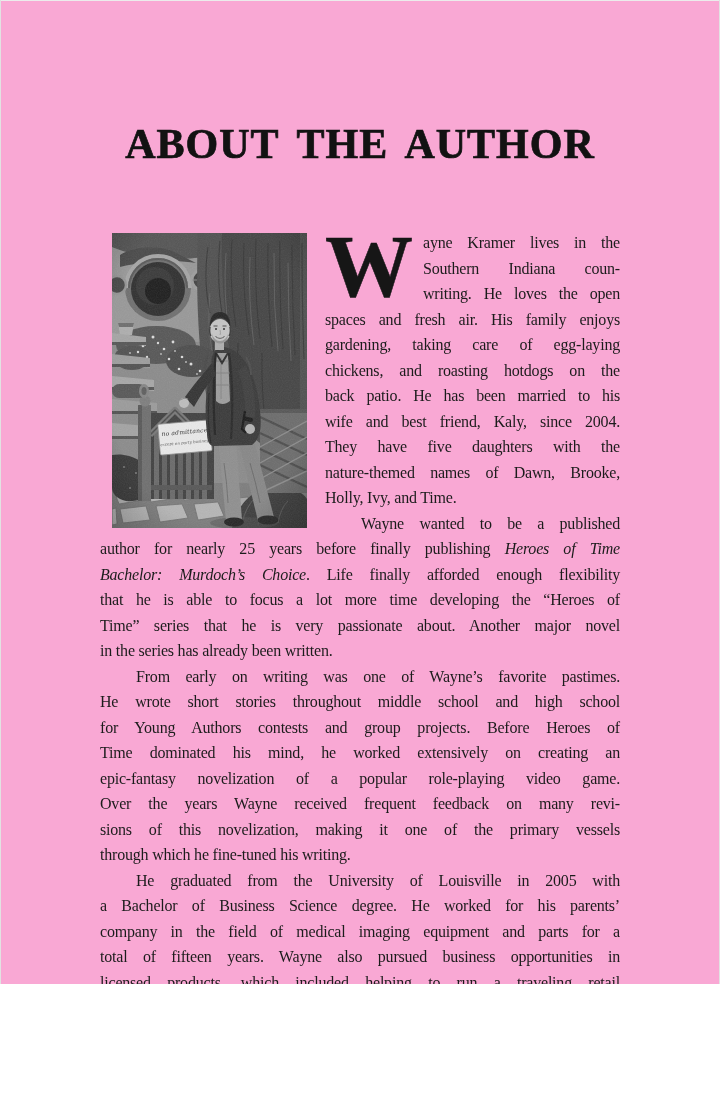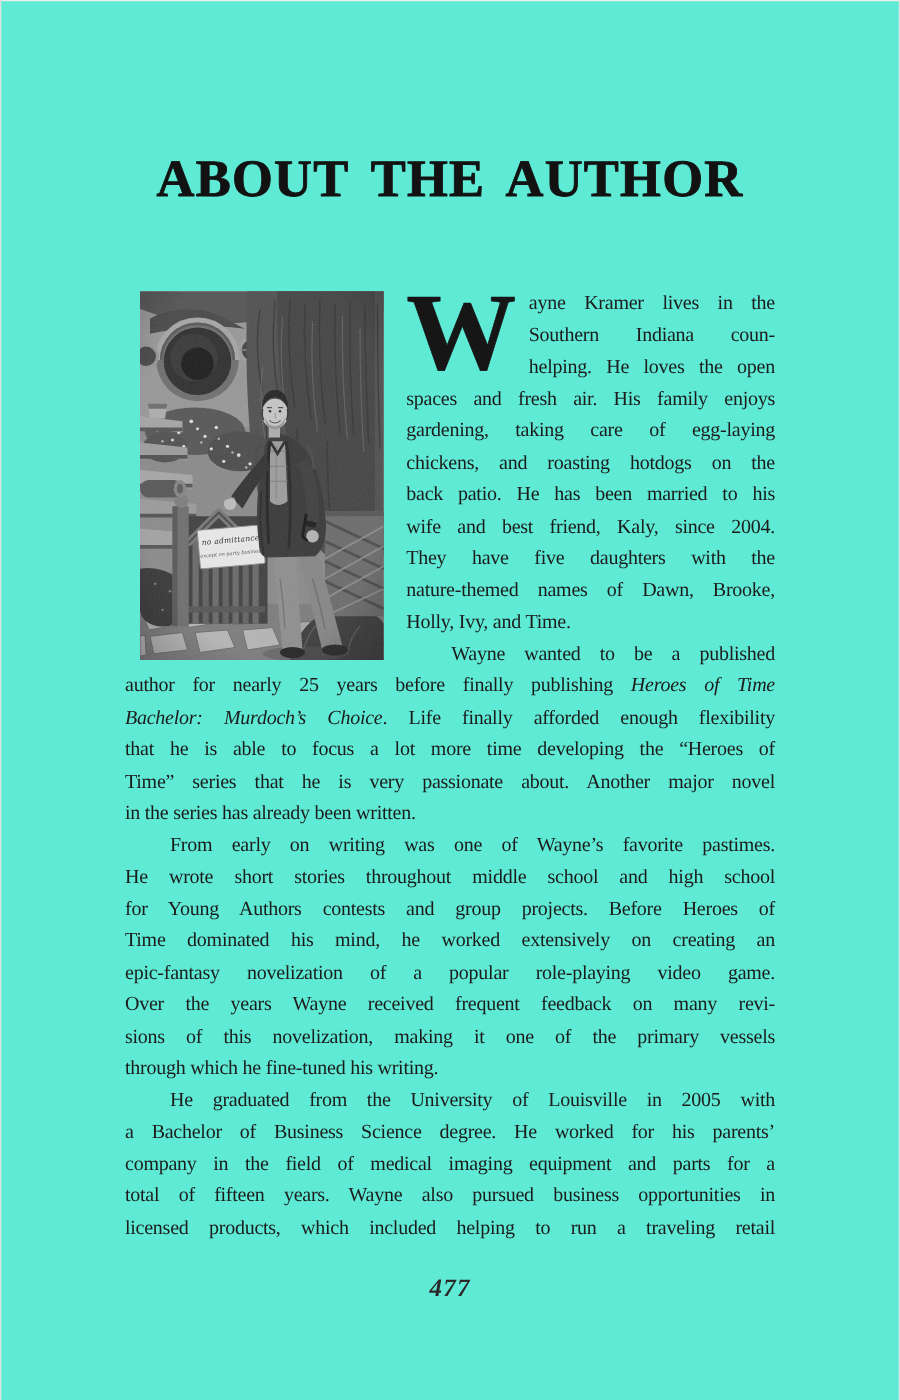--- a/index.html
+++ b/index.html
@@ -1,19 +1,19 @@
 <!DOCTYPE html>
 <html><head>
 <meta charset="utf-8">
 <style>
   html,body{margin:0;padding:0;background:#ffffff;}
   .page{
     position:relative;
-    width:720px;height:1120px;
-    background:#5eead4;
+    width:720px;height:984px;
+    background:#f9a8d4;
     box-shadow:inset 1px 0 0 #e2e2e2, inset -1px 0 0 #e2e2e2, inset 0 1px 0 #ececec;
     font-family:"Liberation Serif","DejaVu Serif",serif;
     color:#1c1c1c;
     overflow:hidden;
   }
   .book-title{
     padding-top:122px;
     text-align:center;
     font-size:42px;
     line-height:44px;
@@ -308,21 +308,21 @@
           <rect width="195" height="295" filter="url(#grain)" opacity="0.12"></rect>
         </g>
       </svg>
     </figure>
 
     <div>
         <div class="para">
           <span class="dropcap">W</span>
           <div class="line"><span>ayne Kramer lives in the</span></div>
           <div class="line"><span>Southern Indiana coun-</span></div>
-          <div class="line"><span>helping. He loves the open</span></div>
+          <div class="line"><span>writing. He loves the open</span></div>
           <div class="line"><span>spaces and fresh air. His family enjoys</span></div>
           <div class="line"><span>gardening, taking care of egg-laying</span></div>
           <div class="line"><span>chickens, and roasting hotdogs on the</span></div>
           <div class="line"><span>back patio. He has been married to his</span></div>
           <div class="line"><span>wife and best friend, Kaly, since 2004.</span></div>
           <div class="line"><span>They have five daughters with the</span></div>
           <div class="line"><span>nature-themed names of Dawn, Brooke,</span></div>
           <div class="line end"><span>Holly, Ivy, and Time.</span></div>
         </div>
         <div class="para">

